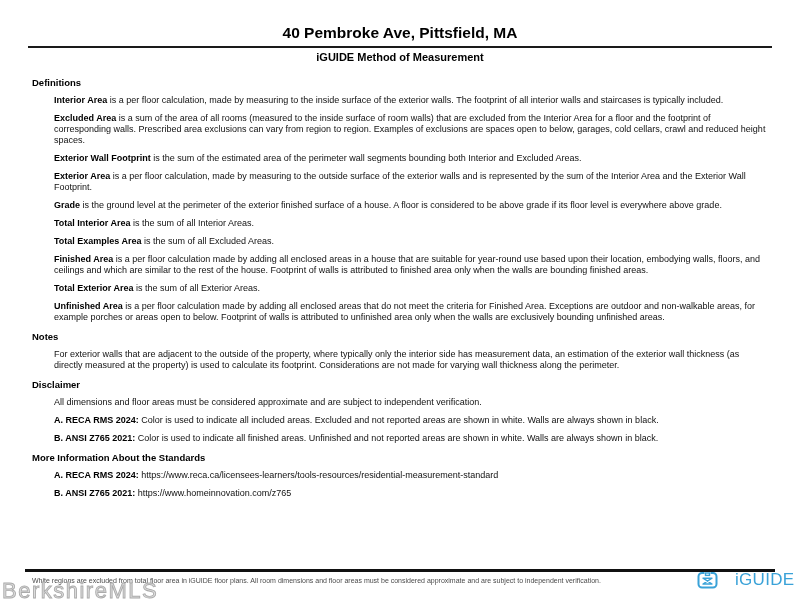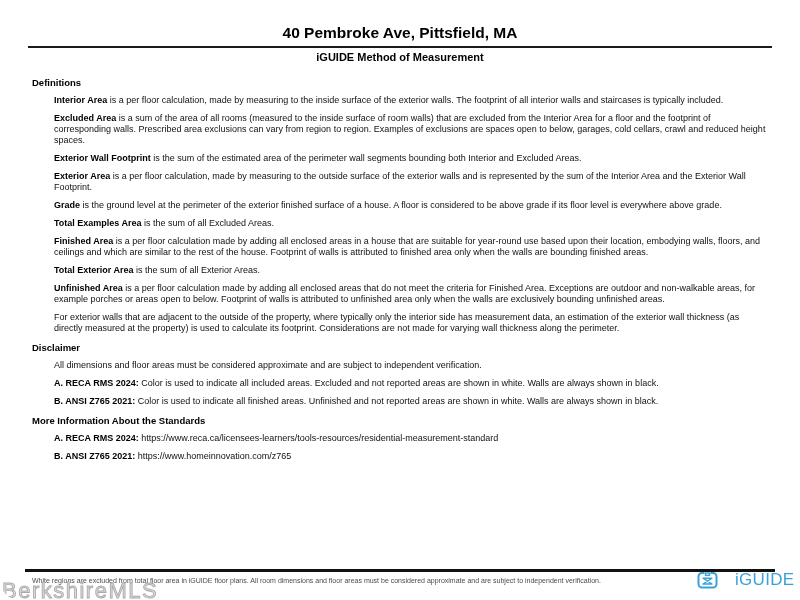--- a/index.html
+++ b/index.html
@@ -8,21 +8,20 @@
     width: 800px; height: 600px;
     background: #ffffff;
     font-family: "Liberation Sans", sans-serif;
     color: #111;
   }
   .page {
     position: relative;
     width: 800px; height: 600px;
     background: #fff;
     overflow: hidden;
-    border-radius: 20px;
   }
   .doc-title {
     margin: 0;
     padding-top: 24px;
     text-align: center;
     font-size: 15.5px;
     line-height: 18px;
     font-weight: bold;
     color: #000;
   }
@@ -100,25 +99,27 @@
   <div class="header-rule"></div>
   <div class="doc-subtitle">iGUIDE Method of Measurement</div>
 
   <div class="section-heading first">Definitions</div>
 
   <div class="para"><b>Interior Area</b><span> is a per floor calculation, made by measuring to the inside surface of the exterior walls. The footprint of all interior walls and staircases is typically included.</span></div>
   <div class="para"><b>Excluded Area</b><span> is a sum of the area of all rooms (measured to the inside surface of room walls) that are excluded from the Interior Area for a floor and the footprint of corresponding walls. Prescribed area exclusions can vary from region to region. Examples of exclusions are spaces open to below, garages, cold cellars, crawl and reduced height spaces.</span></div>
   <div class="para"><b>Exterior Wall Footprint</b><span> is the sum of the estimated area of the perimeter wall segments bounding both Interior and Excluded Areas.</span></div>
   <div class="para"><b>Exterior Area</b><span> is a per floor calculation, made by measuring to the outside surface of the exterior walls and is represented by the sum of the Interior Area and the Exterior Wall Footprint.</span></div>
   <div class="para"><b>Grade</b><span> is the ground level at the perimeter of the exterior finished surface of a house. A floor is considered to be above grade if its floor level is everywhere above grade.</span></div>
+  <div class="para"><b>Total Interior Area</b><span> is the sum of all Interior Areas.</span></div>
   <div class="para"><b>Total Examples Area</b><span> is the sum of all Excluded Areas.</span></div>
   <div class="para"><b>Finished Area</b><span> is a per floor calculation made by adding all enclosed areas in a house that are suitable for year-round use based upon their location, embodying walls, floors, and ceilings and which are similar to the rest of the house. Footprint of walls is attributed to finished area only when the walls are bounding finished areas.</span></div>
   <div class="para"><b>Total Exterior Area</b><span> is the sum of all Exterior Areas.</span></div>
   <div class="para"><b>Unfinished Area</b><span> is a per floor calculation made by adding all enclosed areas that do not meet the criteria for Finished Area. Exceptions are outdoor and non-walkable areas, for example porches or areas open to below. Footprint of walls is attributed to unfinished area only when the walls are exclusively bounding unfinished areas.</span></div>
 
+  <div class="section-heading">Notes</div>
   <div class="para"><span>For exterior walls that are adjacent to the outside of the property, where typically only the interior side has measurement data, an estimation of the exterior wall thickness (as directly measured at the property) is used to calculate its footprint. Considerations are not made for varying wall thickness along the perimeter.</span></div>
 
   <div class="section-heading">Disclaimer</div>
   <div class="para"><span>All dimensions and floor areas must be considered approximate and are subject to independent verification.</span></div>
 
   <div class="para"><b>A. RECA RMS 2024:</b><span> Color is used to indicate all included areas. Excluded and not reported areas are shown in white. Walls are always shown in black.</span></div>
   <div class="para"><b>B. ANSI Z765 2021:</b><span> Color is used to indicate all finished areas. Unfinished and not reported areas are shown in white. Walls are always shown in black.</span></div>
 
   <div class="section-heading">More Information About the Standards</div>
   <div class="para"><b>A. RECA RMS 2024:</b><span> https://www.reca.ca/licensees-learners/tools-resources/residential-measurement-standard</span></div>

